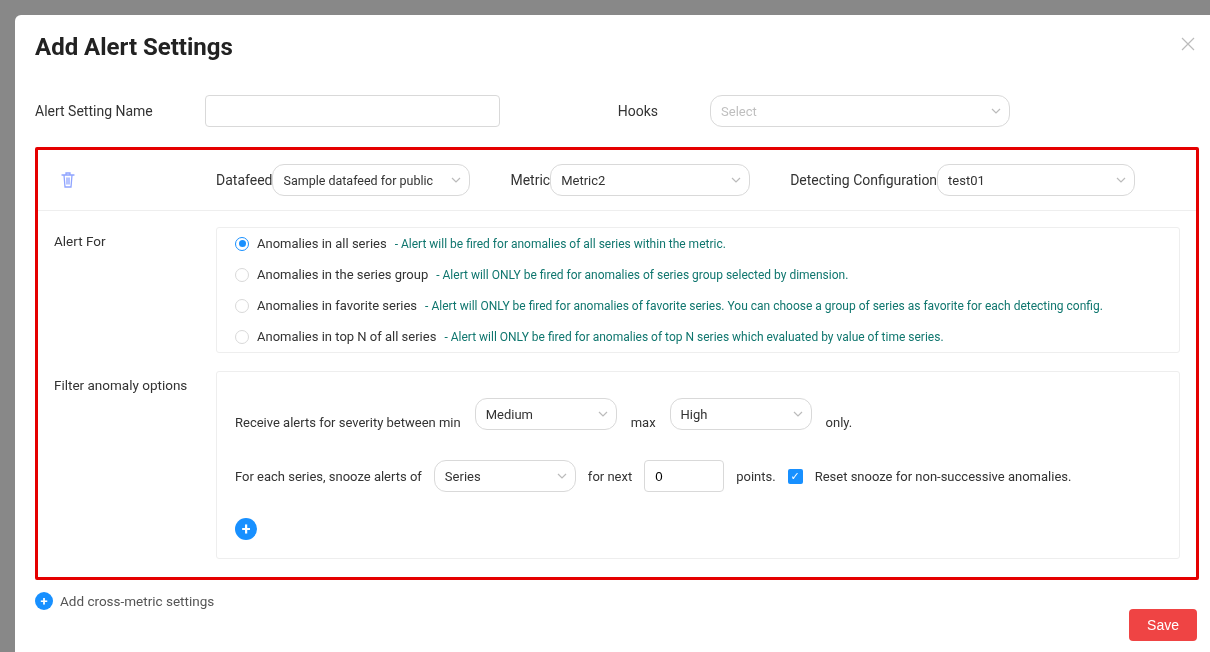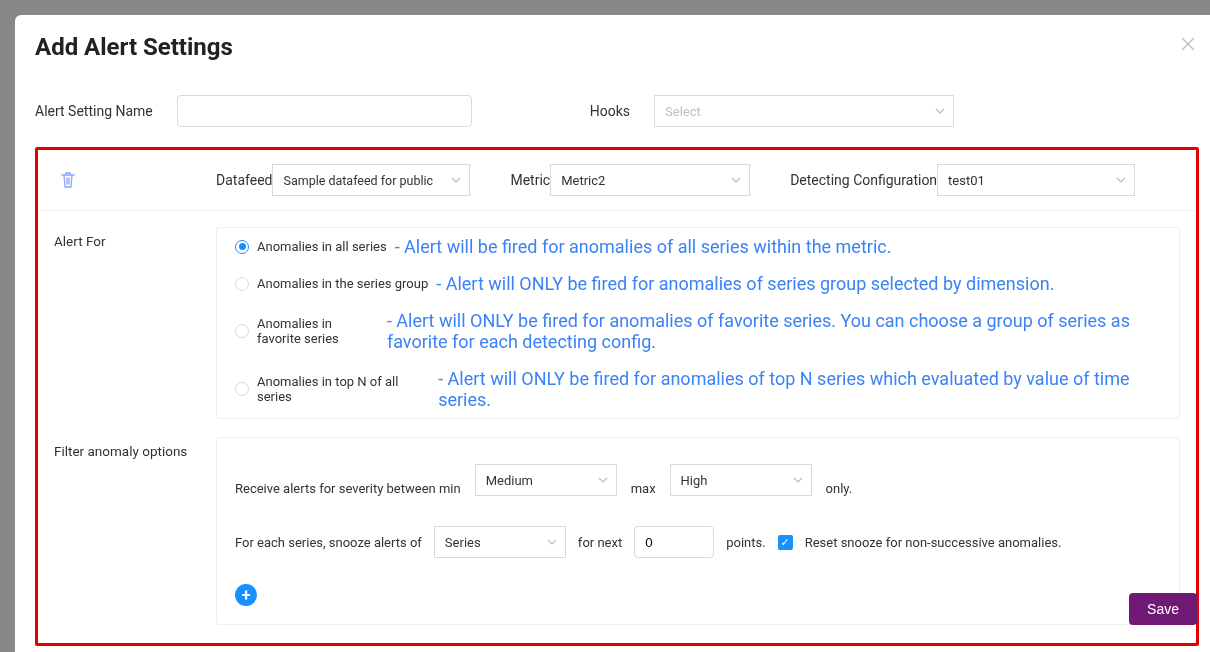--- a/index.html
+++ b/index.html
@@ -41,39 +41,39 @@
     }
     .top-row {
       display: flex;
       align-items: center;
       gap: 38px;
       margin-bottom: 20px;
     }
     .field-pair {
       display: flex;
       align-items: center;
-      gap: 24px;
+      gap: 52px;
     }
     .field-label {
       font-size: 14px;
       color: #333;
     }
     .text-input {
       height: 32px;
       border: 1px solid #d9d9d9;
       border-radius: 4px;
       padding: 0 10px;
       font-size: 13px;
       width: 295px;
       background:#fff;
     }
     .select {
       height: 32px;
       border: 1px solid #d9d9d9;
-      border-radius: 0;
+      border-radius: 12px;
       padding: 0 28px 0 10px;
       font-size: 13px;
       background: #fff;
       position: relative;
       display: inline-flex;
       align-items: center;
       cursor: pointer;
       color: #333;
     }
     .select.placeholder { color: #bfbfbf; }
@@ -83,21 +83,21 @@
       top: 50%;
       transform: translateY(-50%);
       color: #bbb;
       pointer-events: none;
     }
     .select.hooks { width: 300px; }
     .select.datafeed { width: 198px; font-size:12.5px;}
     .select.metric { width: 200px; }
     .select.detecting { width: 198px; }
     .select.severity { width: 142px; }
-    .select.snooze { width: 132px; }
+    .select.snooze { width: 142px; }
 
     .red-frame {
       border: 3px solid #e50000;
       border-radius: 2px;
       padding: 0;
       margin-bottom: 12px;
     }
     .inner-header {
       display: flex;
       align-items: center;
@@ -147,21 +147,21 @@
       display: inline-flex;
       align-items:center;
       justify-content:center;
       flex-shrink:0;
     }
     .radio.unchecked { border-color:#d9d9d9; }
     .radio .dot{
       width:7px;height:7px;border-radius:50%;background:#1890ff;
     }
     .rlabel { color:#333; }
-    .rdesc { color:#3b82f6; font-size:18px; }
+    .rdesc { color:#0f766e; font-size:12px; }
 
     .filter-body { padding: 26px 18px 18px; }
     .filter-line {
       display:flex; align-items:flex-end; gap:14px; margin-bottom:30px;
       font-size:13px; color:#333;
     }
     .filter-line2 {
       display:flex; align-items:center; gap:12px; margin-bottom:26px;
       font-size:13px;
     }
@@ -180,22 +180,22 @@
       color:#fff;font-size:16px;font-weight:700;cursor:pointer;
     }
     .add-cross {
       display:flex;align-items:center;gap:7px;
       color:#555;font-size:13.5px;cursor:pointer;
       margin-top:6px;
     }
     .add-cross .plus-circle { width:18px;height:18px;font-size:13px; }
     .save-btn {
       position:absolute;
-      right:22px; bottom:36px;
-      background:#701a75;color:#fff;border:none;border-radius:4px;
+      right:22px; bottom:20px;
+      background:#ef4444;color:#fff;border:none;border-radius:4px;
       height:32px;padding:0 18px;font-size:14px;cursor:pointer;
     }
     svg { display:block; }
   </style>
 </head>
 <body>
 
 <div class="modal">
 
   <div class="modal-title">Add Alert Settings</div>

